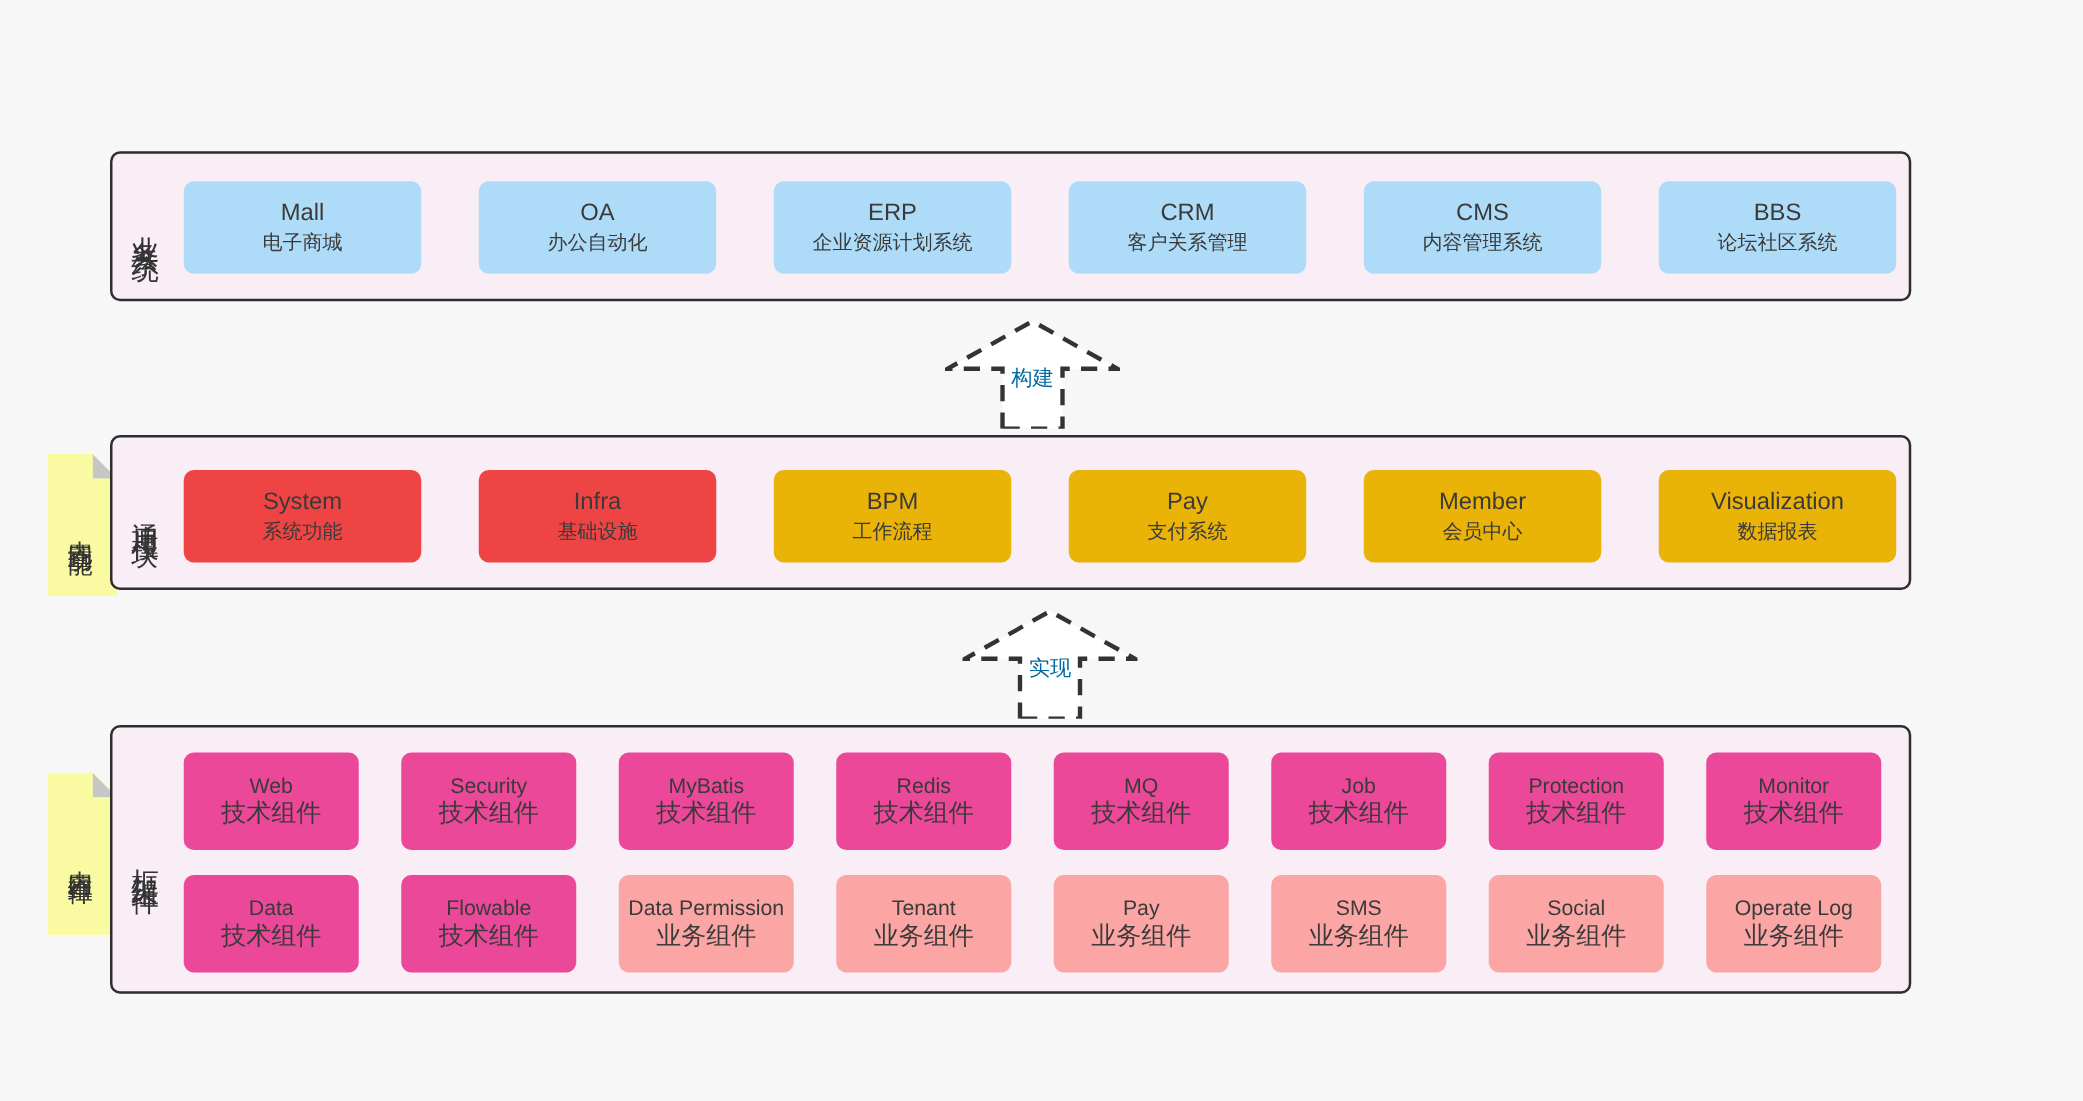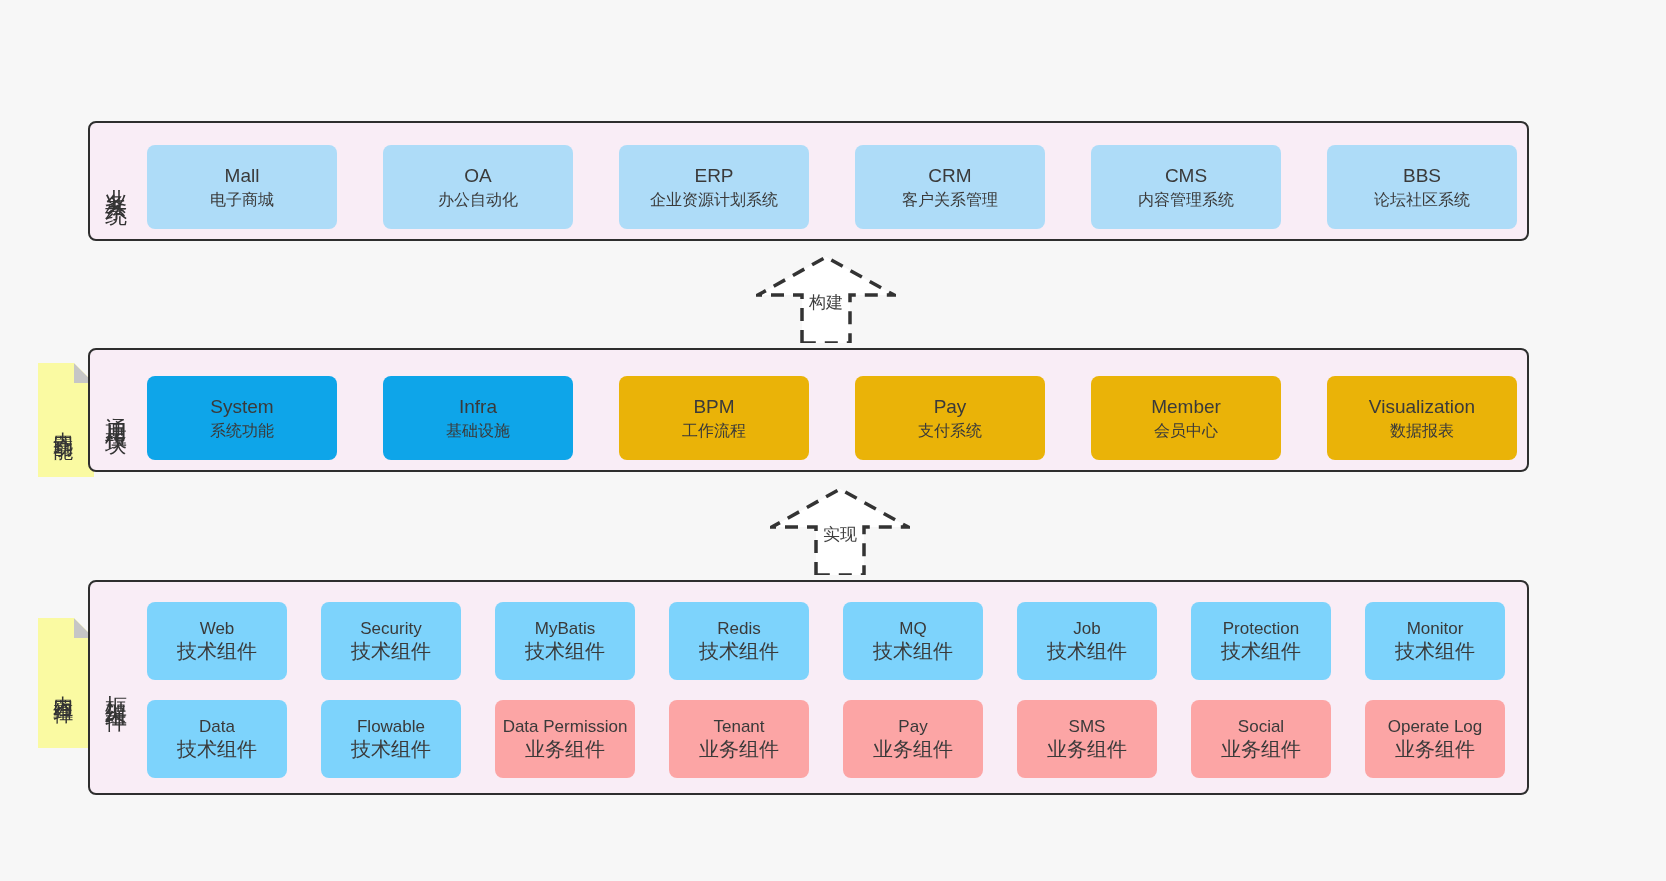--- a/index.html
+++ b/index.html
@@ -22,37 +22,37 @@
     writing-mode:vertical-rl;text-orientation:upright;
     font-size:22px;line-height:1;letter-spacing:5px;color:#333;white-space:nowrap;
   }
   
   .boxes{position:absolute;display:flex;}
   .layer-top .boxes{left:57px;top:22px;gap:46px;}
   .layer-mid .boxes{left:57px;top:26px;gap:46px;}
   .rows{position:absolute;left:57px;top:20px;display:flex;flex-direction:column;gap:20px;}
   .row{display:flex;gap:34px;}
   .boxL{
-    width:190px;height:84px;border-radius:8px;flex:none;
+    width:190px;height:74px;border-radius:8px;flex:none;
     display:flex;flex-direction:column;align-items:center;justify-content:center;
     text-align:center;line-height:1.4;
   }
   .boxL .t{font-size:19px;}
   .boxL .s{font-size:16px;}
   .boxS{
     width:140px;height:78px;border-radius:8px;flex:none;
     display:flex;flex-direction:column;align-items:center;justify-content:center;
     text-align:center;line-height:1.25;padding:2px;box-sizing:border-box;
   }
   .boxS .t{font-size:17px;}
   .boxS .s{font-size:20px;}
   .blue{background:#aedcf8;}
-  .red{background:#0ea5e9;}
+  .red{background:#ef4444;}
   .pink{background:#eab308;}
-  .green{background:#7dd3fc;text-align:center;}
+  .green{background:#ec4899;text-align:center;}
   .lgreen{background:#fca5a5;}
   
   .note{
     position:absolute;left:38px;width:56px;background:#fafaa2;z-index:0;
     clip-path:polygon(0 0, calc(100% - 20px) 0, 100% 20px, 100% 100%, 0 100%);
   }
   .note1{top:363px;height:114px;}
   .note2{top:618px;height:130px;}
   .note .vtext{
     position:absolute;left:46%;top:52%;transform:translate(-50%,-50%);
@@ -63,21 +63,21 @@
     position:absolute;top:0;right:0;width:20px;height:20px;background:#c6c6c6;
     clip-path:polygon(0 0, 100% 100%, 0 100%);
   }
   
   .arrow{position:absolute;width:140px;height:88px;z-index:1;}
   .arrow1{left:756px;top:255px;}
   .arrow2{left:770px;top:487px;}
   .arrow svg{display:block;}
   .arrow-label{
     position:absolute;left:50%;top:36px;transform:translateX(-50%);
-    background:#ffffff;padding:0 4px;font-size:17px;color:#404040;white-space:nowrap;
+    background:#ffffff;padding:0 4px;font-size:17px;color:#0369a1;white-space:nowrap;
   }
 </style>
 </head>
 <body>
 
 <div class="canvas">
 
   <div class="note note1">
     <span class="vtext">内置功能</span>
     <span class="fold"></span>

